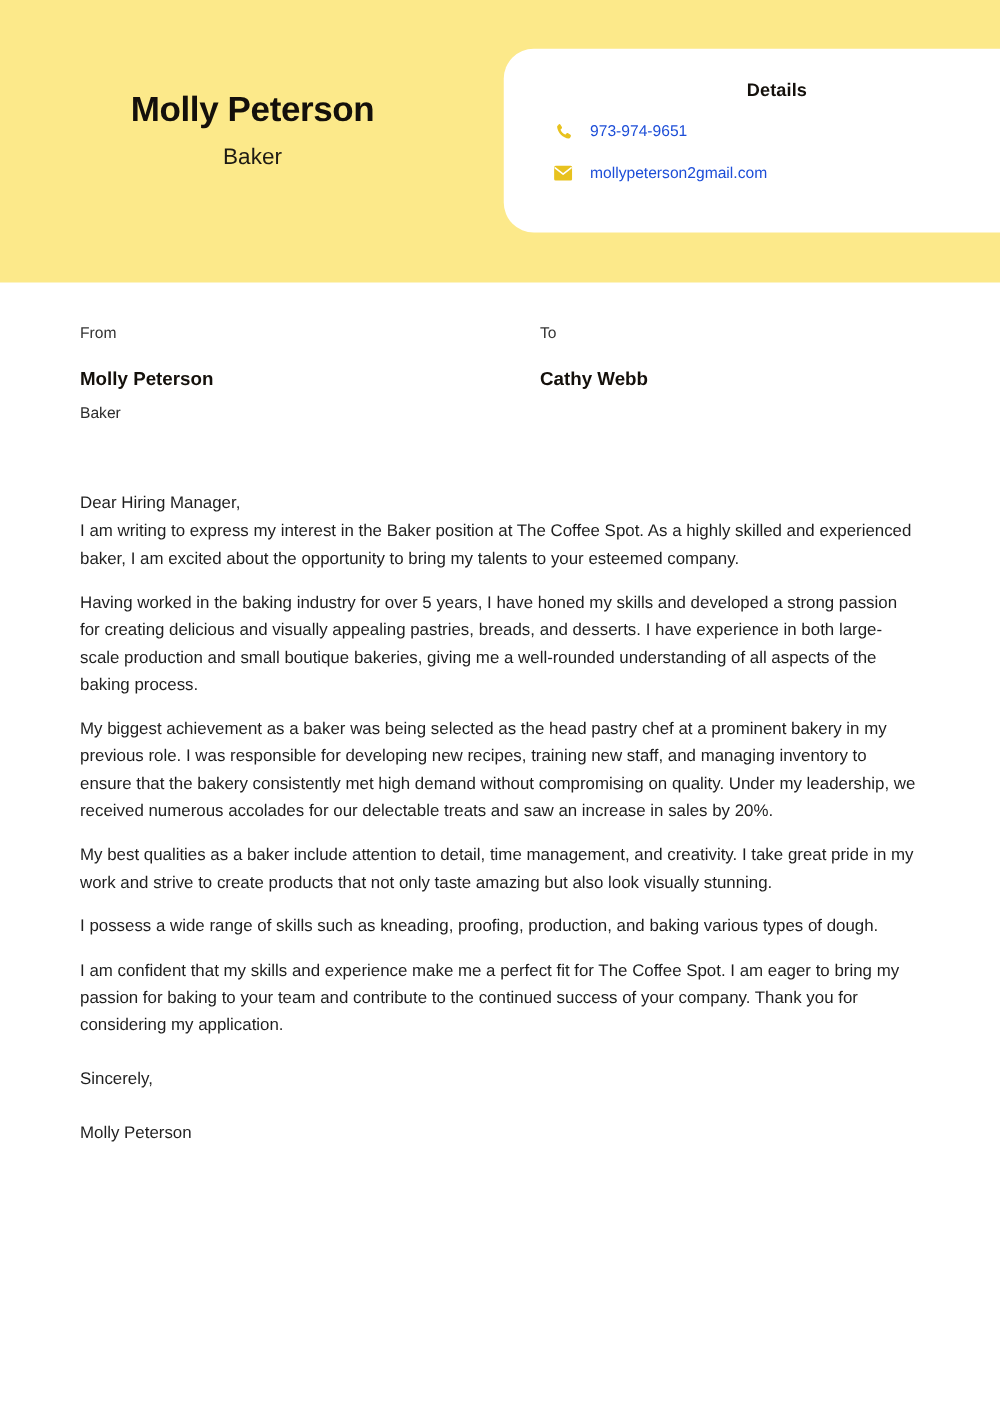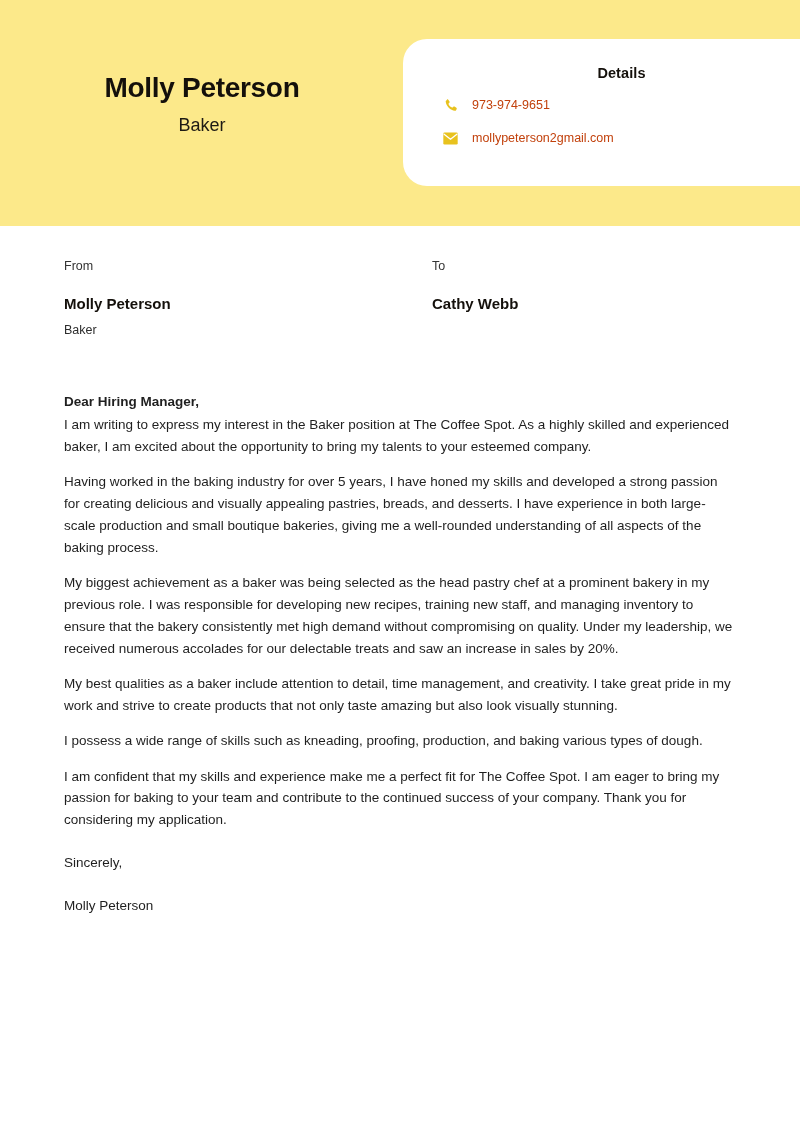--- a/index.html
+++ b/index.html
@@ -87,21 +87,21 @@
     height: 18px;
     display: flex;
     align-items: center;
     justify-content: flex-start;
     flex: 0 0 auto;
     margin-right: 9px;
   }
 
   .detail-text {
     font-size: 12.5px;
-    color: #c2410c;
+    color: #1d4ed8;
     line-height: 1.2;
   }
 
   
   .letter {
     position: relative;
     padding: 0 64px;
     box-sizing: border-box;
     width: 800px;
   }
@@ -135,21 +135,20 @@
     font-size: 12.5px;
     color: #2c2c2c;
     line-height: 1.2;
   }
 
   .salutation {
     margin-top: 54px;
     font-size: 13.5px;
     color: #1f1f1f;
     line-height: 1.55;
-    font-weight: bold;
   }
 
   .body-paragraph {
     margin-top: 1px;
     font-size: 13.5px;
     color: #1f1f1f;
     line-height: 1.62;
     max-width: 676px;
   }
 

